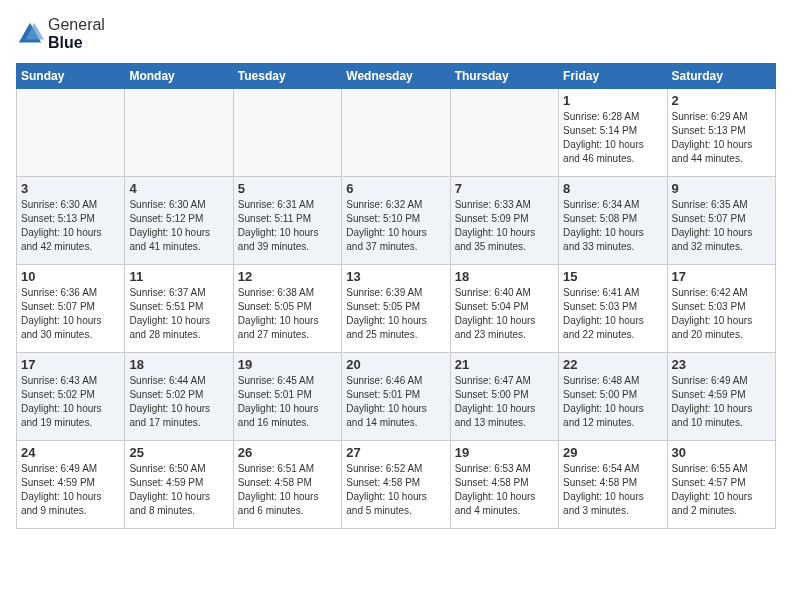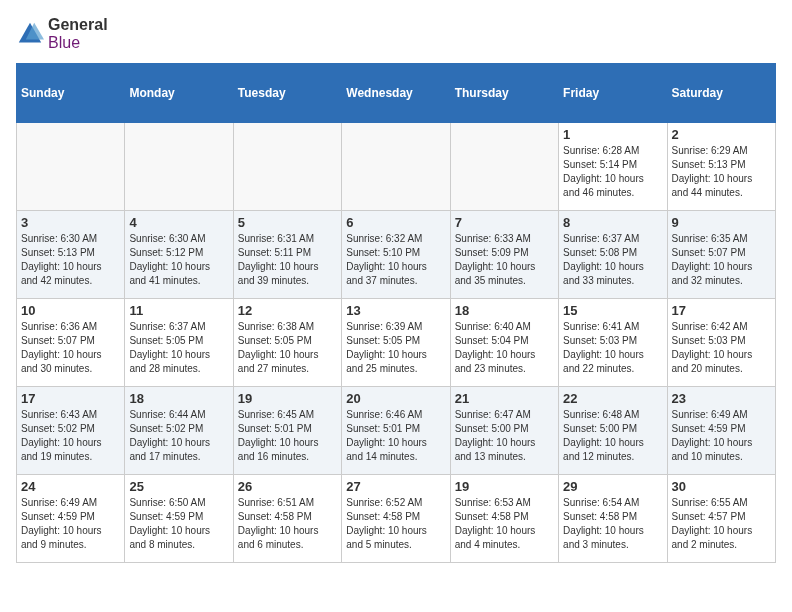--- a/index.html
+++ b/index.html
@@ -21,27 +21,27 @@
       align-items: center;
       gap: 4px;
     }
     .logo-text {
       display: flex;
       flex-direction: column;
       line-height: 1.1;
     }
     .logo-general {
       font-size: 16px;
-      font-weight: bold;
+      font-weight: normal;
       color: #333;
     }
     .logo-blue {
       font-size: 16px;
-      font-weight: normal;
-      color: #701a75;
+      font-weight: bold;
+      color: #0f172a;
     }
     .logo-icon {
       width: 28px;
       height: 28px;
     }
     .title-block {
       text-align: right;
     }
     .month-title {
       font-size: 32px;
@@ -55,21 +55,21 @@
     table {
       width: 100%;
       border-collapse: collapse;
       table-layout: fixed;
     }
     thead tr th {
       background-color: #2e6eb5;
       color: #fff;
       font-size: 12px;
       font-weight: bold;
-      padding: 22px 4px;
+      padding: 5px 4px;
       text-align: left;
       border: 1px solid #2e6eb5;
     }
     tbody tr td {
       border: 1px solid #ccc;
       vertical-align: top;
       padding: 4px;
       font-size: 10px;
       color: #333;
       height: 88px;
@@ -168,42 +168,42 @@
 Daylight: 10 hours and 37 minutes.</div>
         </td>
         <td>
           <span class="day-num">7</span>
           <div class="day-info">Sunrise: 6:33 AM
 Sunset: 5:09 PM
 Daylight: 10 hours and 35 minutes.</div>
         </td>
         <td>
           <span class="day-num">8</span>
-          <div class="day-info">Sunrise: 6:37 AM
+          <div class="day-info">Sunrise: 6:34 AM
 Sunset: 5:08 PM
 Daylight: 10 hours and 33 minutes.</div>
         </td>
         <td>
           <span class="day-num">9</span>
           <div class="day-info">Sunrise: 6:35 AM
 Sunset: 5:07 PM
 Daylight: 10 hours and 32 minutes.</div>
         </td>
       </tr>
       <tr>
         <td>
           <span class="day-num">10</span>
           <div class="day-info">Sunrise: 6:36 AM
 Sunset: 5:07 PM
 Daylight: 10 hours and 30 minutes.</div>
         </td>
         <td>
           <span class="day-num">11</span>
           <div class="day-info">Sunrise: 6:37 AM
-Sunset: 5:05 PM
+Sunset: 5:51 PM
 Daylight: 10 hours and 28 minutes.</div>
         </td>
         <td>
           <span class="day-num">12</span>
           <div class="day-info">Sunrise: 6:38 AM
 Sunset: 5:05 PM
 Daylight: 10 hours and 27 minutes.</div>
         </td>
         <td>
           <span class="day-num">13</span>

